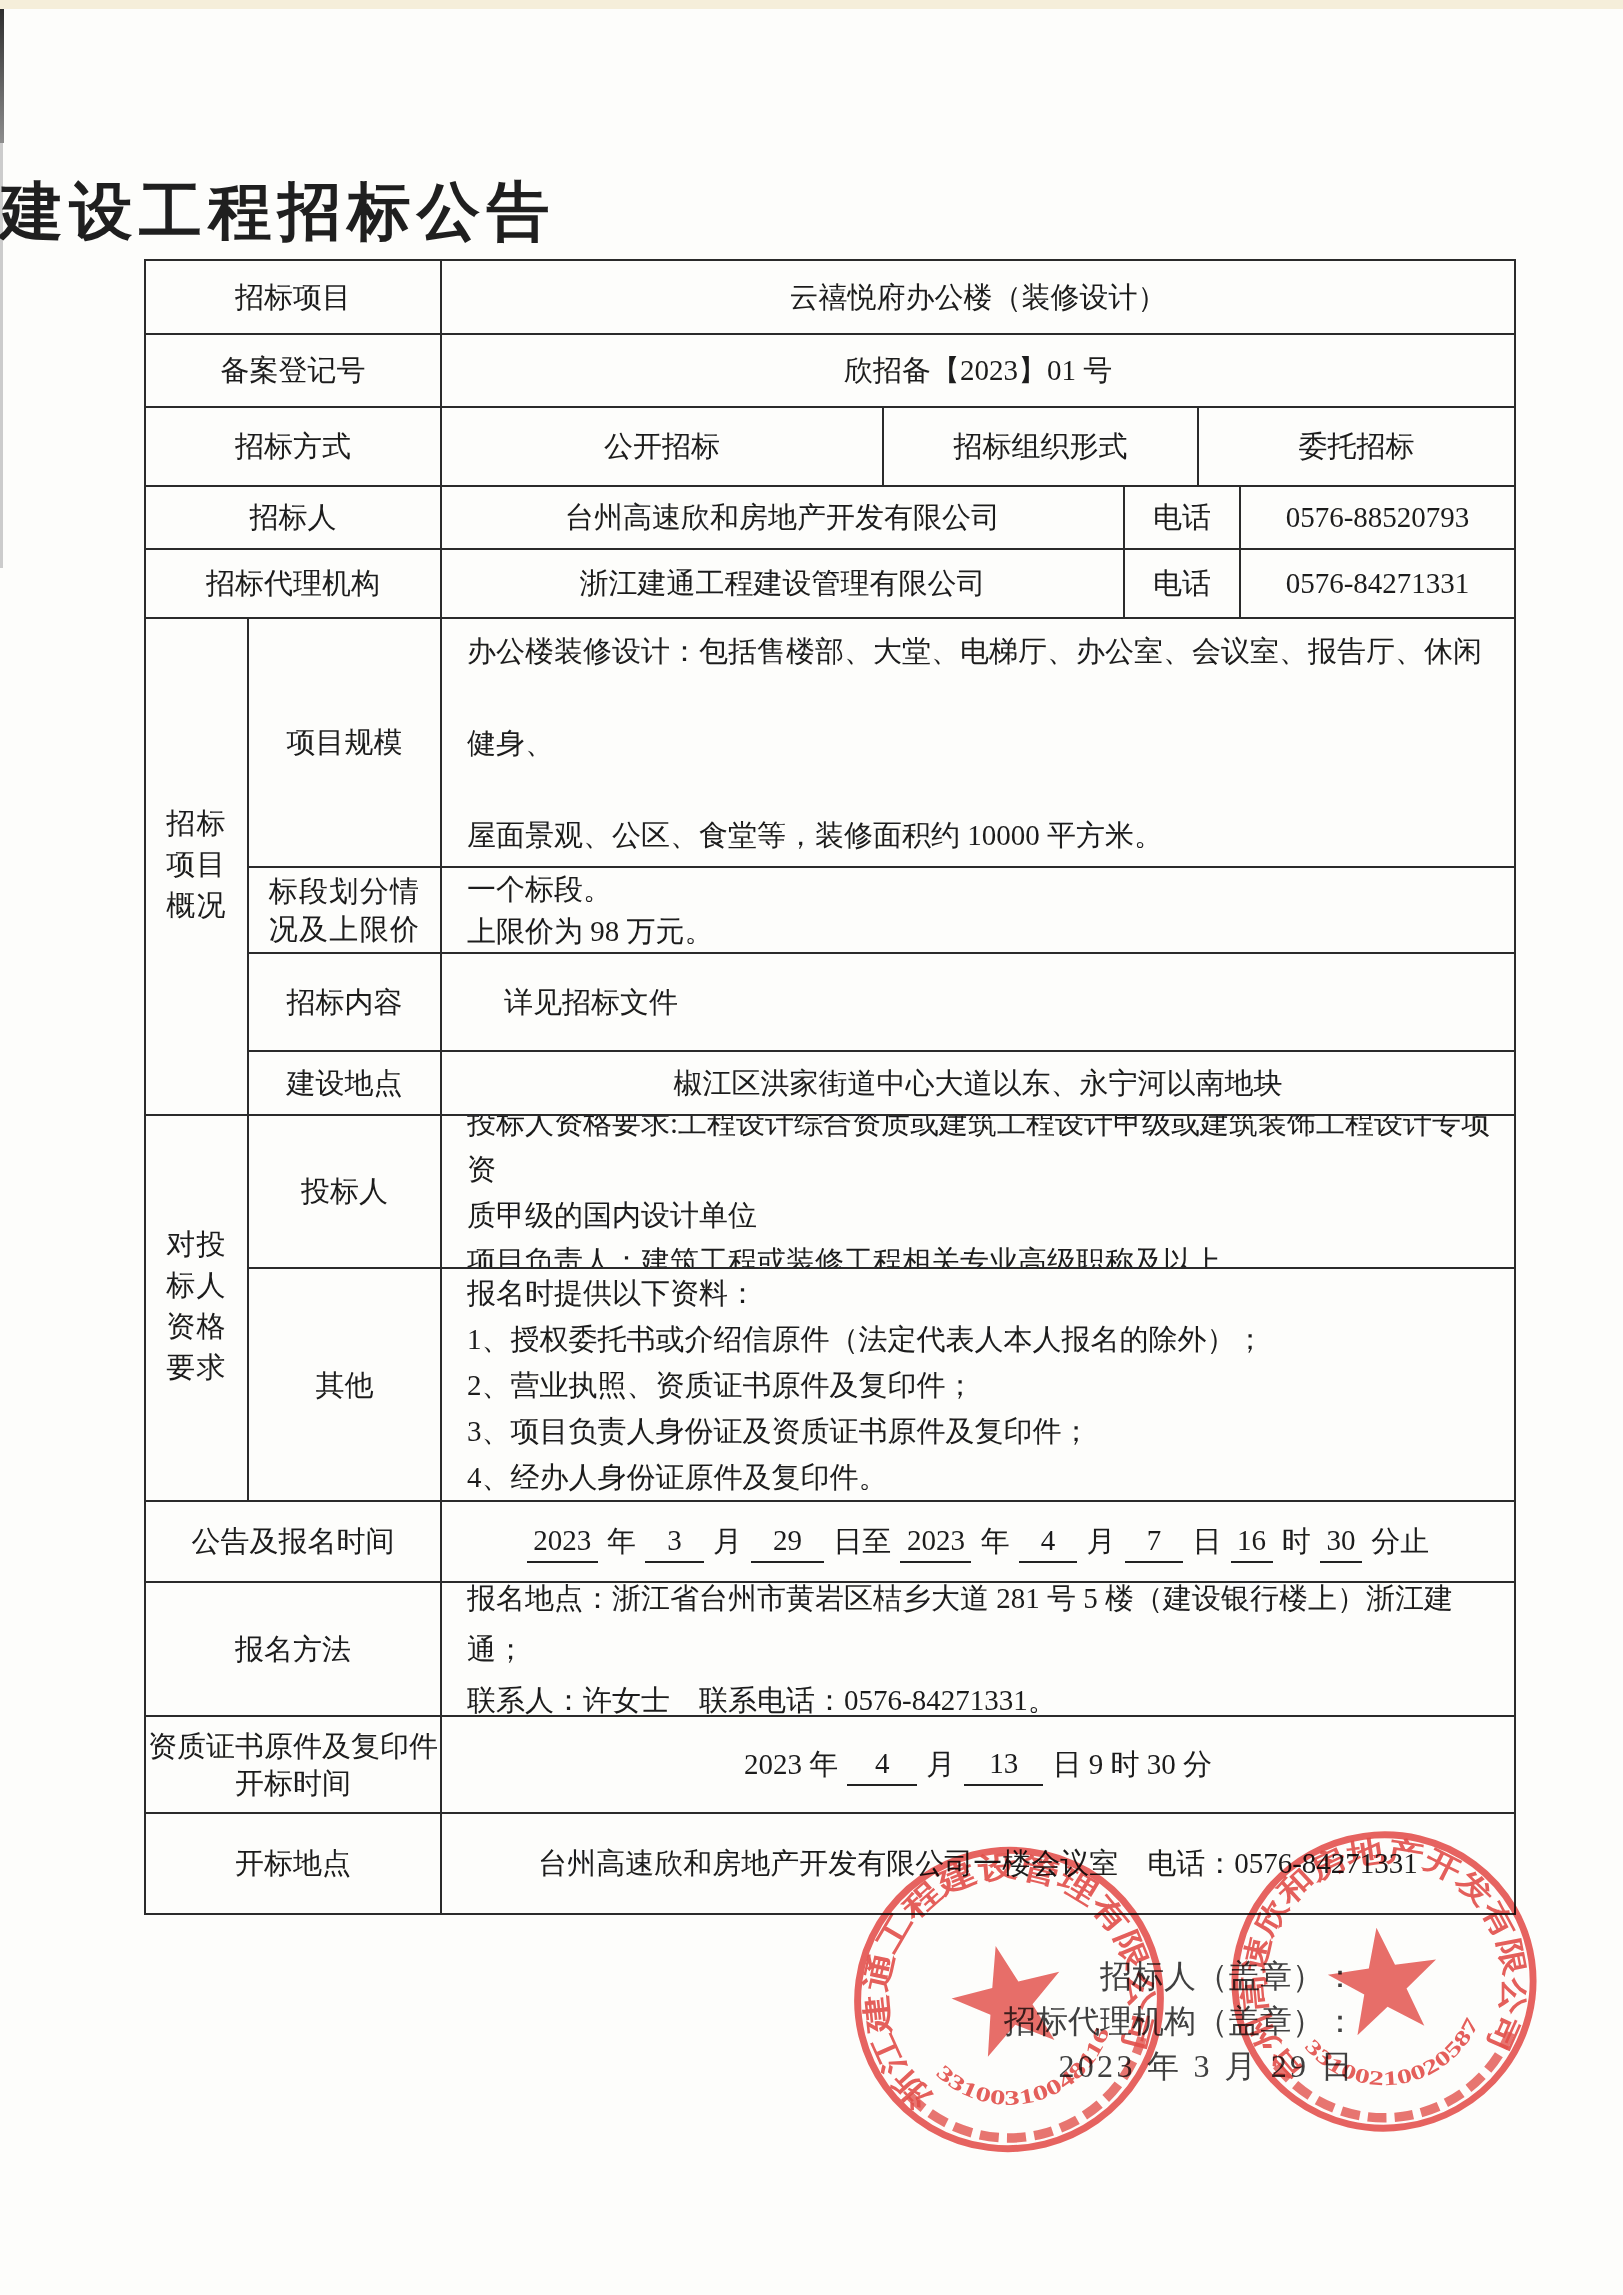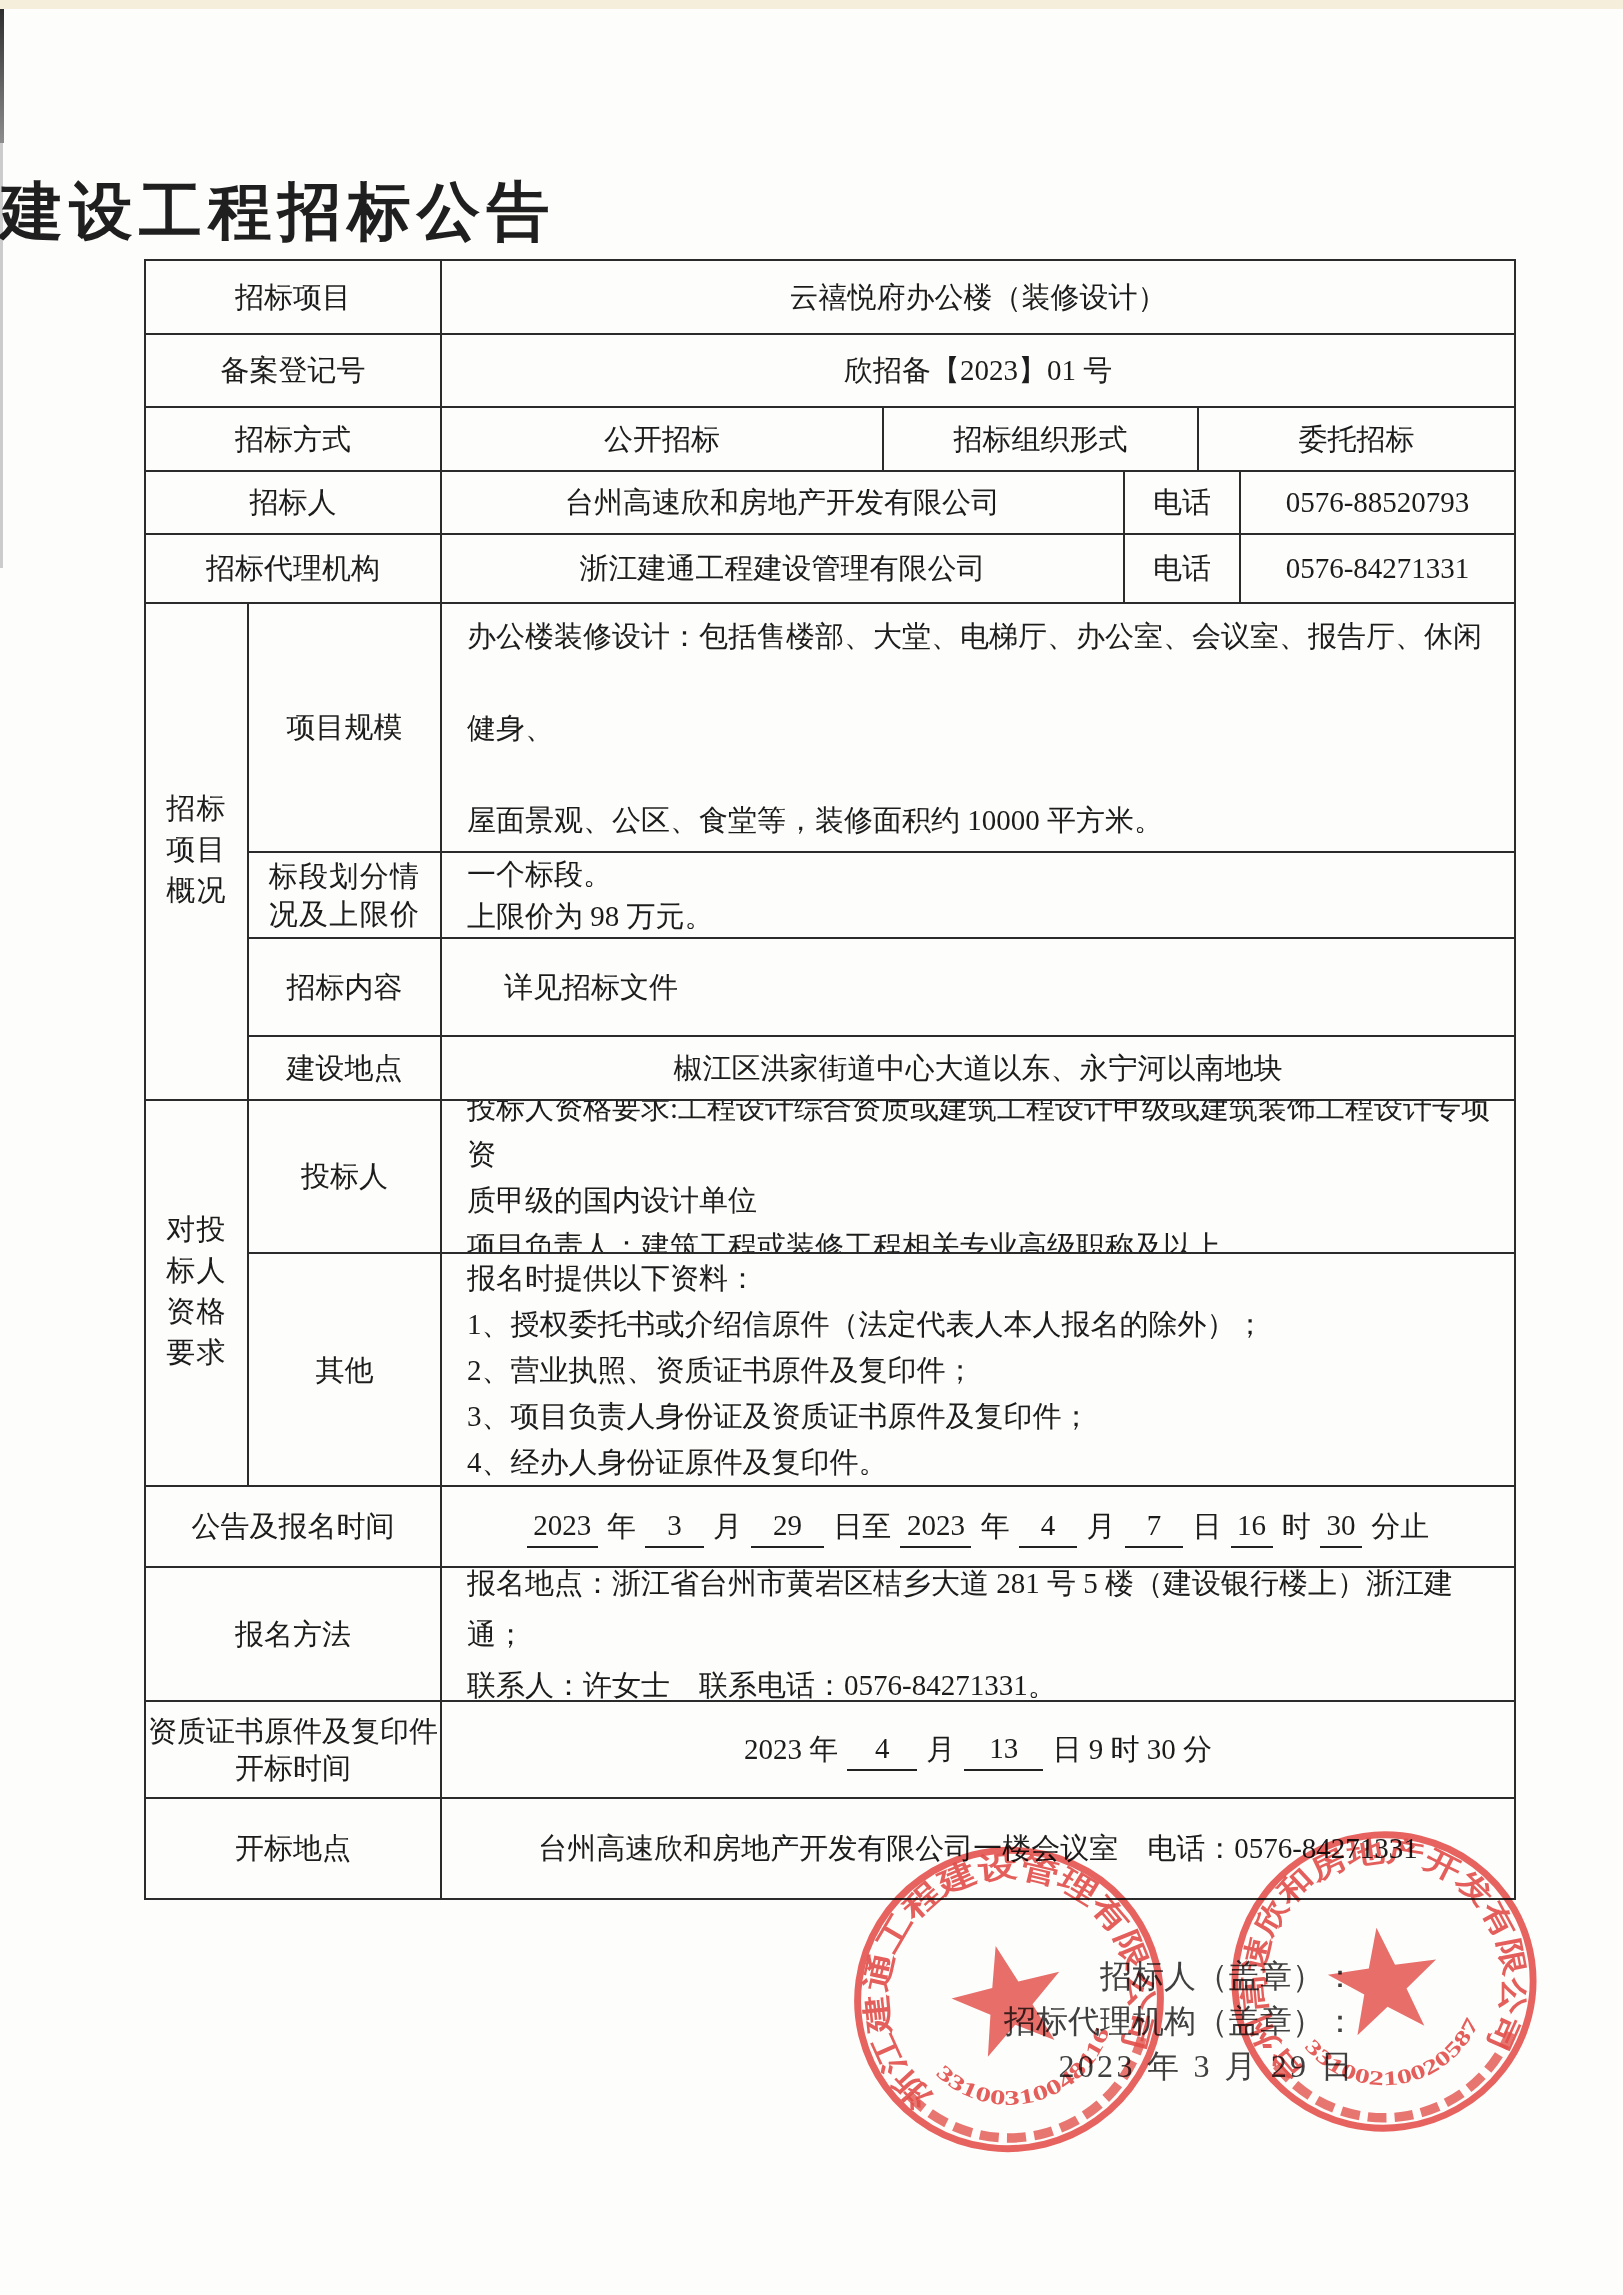--- a/index.html
+++ b/index.html
@@ -79,21 +79,21 @@
 
     <div class="row" style="height:73px">
       <div class="cell w-label">
           <span>备案登记号</span>
         </div>
       <div class="cell grow endc">
           <span>欣招备【2023】01 号</span>
         </div>
     </div>
 
-    <div class="row" style="height:64px">
+    <div class="row" style="height:79px">
       <div class="cell w-label">
           <span>招标方式</span>
         </div>
       <div class="cell w-r3v1">
           <span>公开招标</span>
         </div>
       <div class="cell w-r3l2">
           <span>招标组织形式</span>
         </div>
       <div class="cell grow endc">

